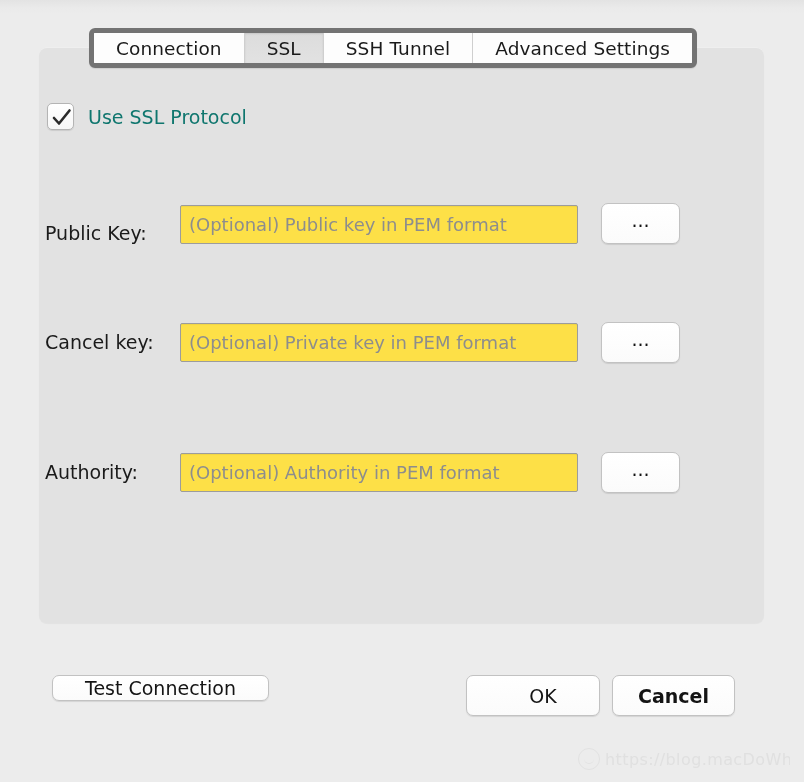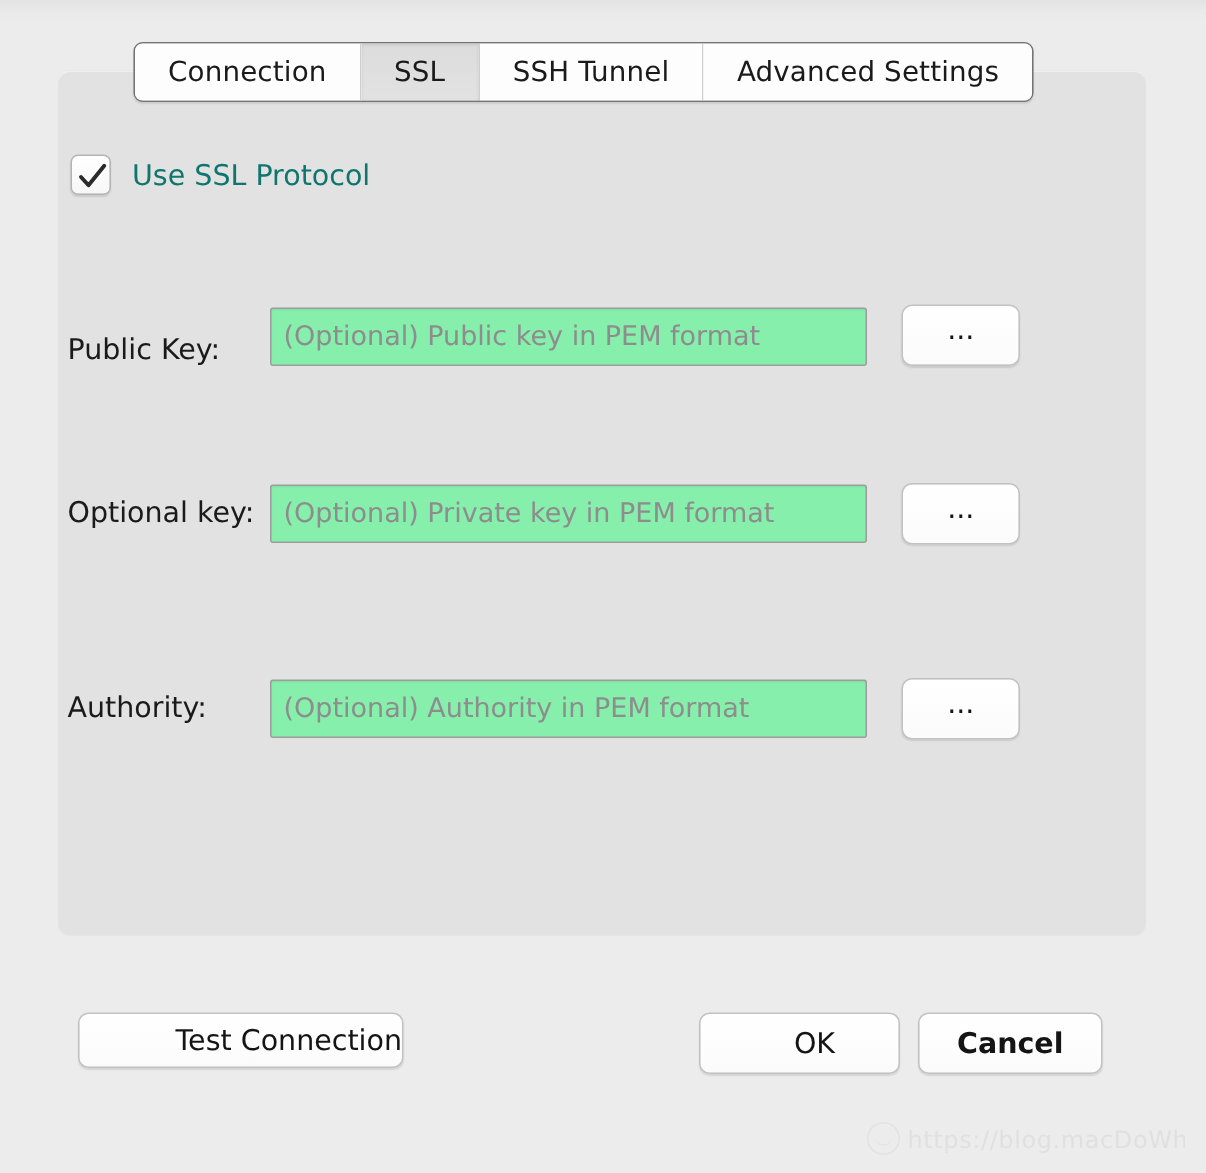--- a/index.html
+++ b/index.html
@@ -27,21 +27,21 @@
 
   
   .tabbar {
     position: absolute;
     left: 89px;
     top: 28px;
     height: 40px;
     display: flex;
     align-items: stretch;
     background: #fdfdfd;
-    border: 1px solid #737373;
+    border: 5px solid #737373;
     border-radius: 6px;
     box-shadow: 0 1px 1px rgba(0,0,0,0.09);
     overflow: hidden;
     z-index: 5;
   }
   .tab {
     display: flex;
     align-items: center;
     justify-content: center;
     padding: 0 22px;
@@ -122,21 +122,21 @@
     flex: none;
     font-size: 19px;
     color: #1a1a1a;
     cursor: default;
     white-space: nowrap;
   }
   .field-input {
     width: 398px;
     height: 39px;
     flex: none;
-    background: #86efac;
+    background: #fde047;
     border: 1px solid #9c9c9c;
     border-radius: 2px;
     padding: 0 8px;
     font-family: "DejaVu Sans", "Liberation Sans", sans-serif;
     font-size: 18px;
     color: #303030;
     outline: none;
     box-shadow: inset 0 1px 1px rgba(0,0,0,0.05);
   }
   .field-input::placeholder { color: #8d8d8d; opacity: 1; }
@@ -166,21 +166,21 @@
     box-shadow: 0 1px 1px rgba(0,0,0,0.10), inset 0 1px 0 #fff;
     font-family: "DejaVu Sans", "Liberation Sans", sans-serif;
     font-size: 19px;
     color: #141414;
     cursor: default;
     display: flex;
     align-items: center;
     justify-content: center;
     white-space: nowrap;
   }
-  .btn-test   { left: 52px;  top: 675px; width: 217px; height: 37px; justify-content: flex-end; }
+  .btn-test   { left: 52px;  top: 675px; width: 217px; height: 26px; }
   .btn-ok     { left: 466px; top: 675px; width: 134px; height: 41px; padding-left: 20px; }
   .btn-cancel { left: 612px; top: 675px; width: 123px; height: 41px; font-weight: bold; }
 
   
   .watermark {
     position: absolute;
     left: 578px;
     top: 745px;
     width: 212px;
     height: 28px;
@@ -244,21 +244,21 @@
   <span class="check-label">Use SSL Protocol</span>
 </div>
 
 <div class="field-row r0">
   <span class="field-label">Public Key:</span>
   <input class="field-input" type="text" placeholder="(Optional) Public key in PEM format" style="">
   <button class="browse-btn">...</button>
 </div>
 
 <div class="field-row r1">
-  <span class="field-label">Optional key:</span>
+  <span class="field-label">Cancel key:</span>
   <input class="field-input" type="text" placeholder="(Optional) Private key in PEM format" style="">
   <button class="browse-btn">...</button>
 </div>
 
 <div class="field-row r2">
   <span class="field-label">Authority:</span>
   <input class="field-input" type="text" placeholder="(Optional) Authority in PEM format" style="">
   <button class="browse-btn">...</button>
 </div>
 

